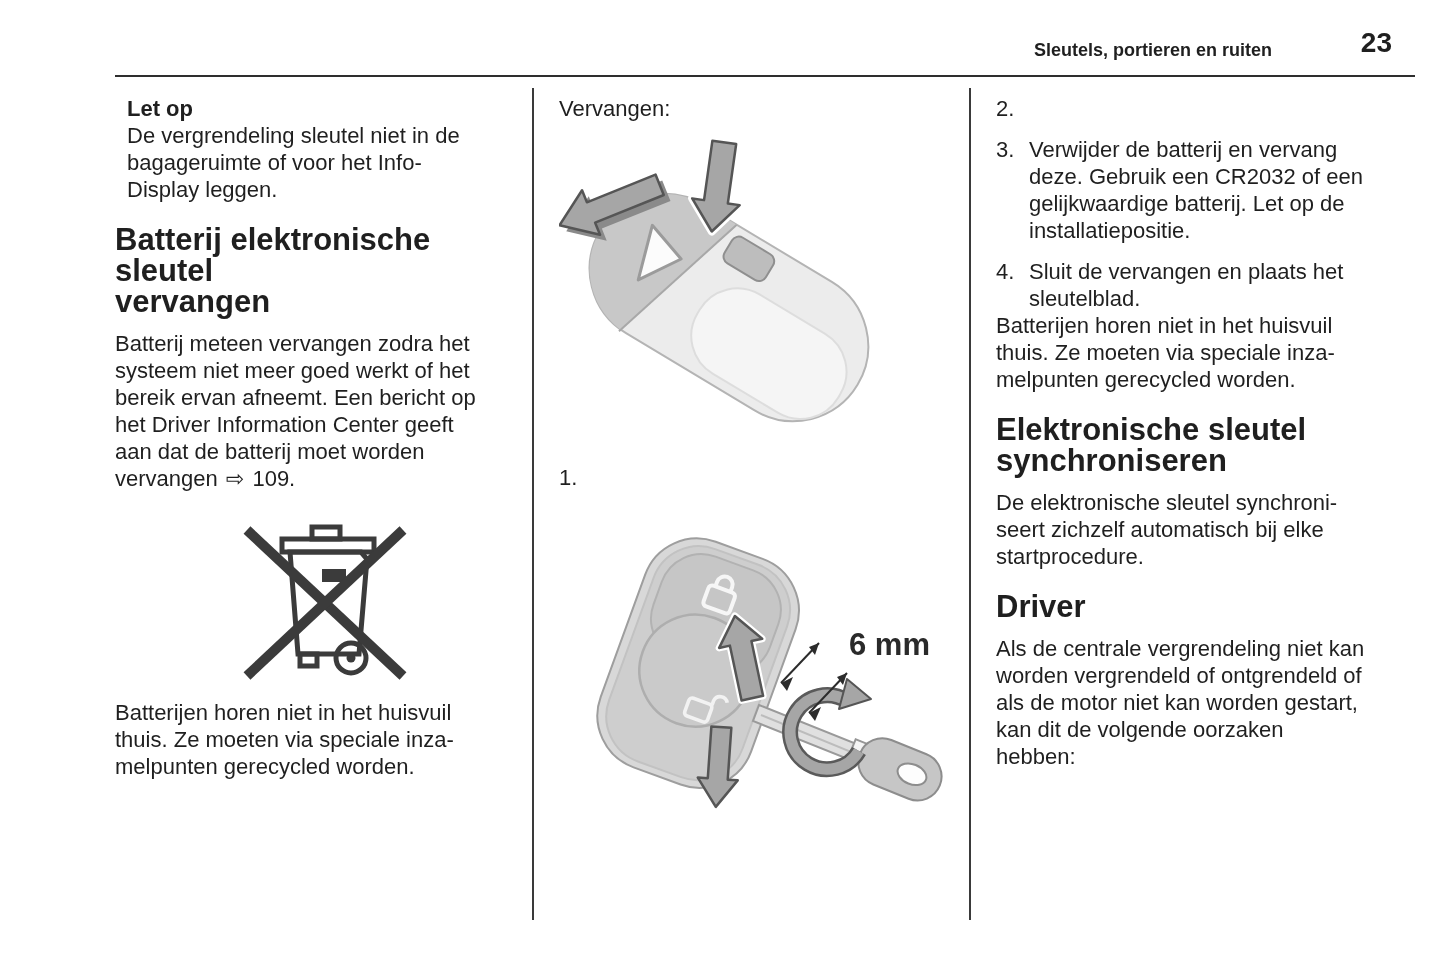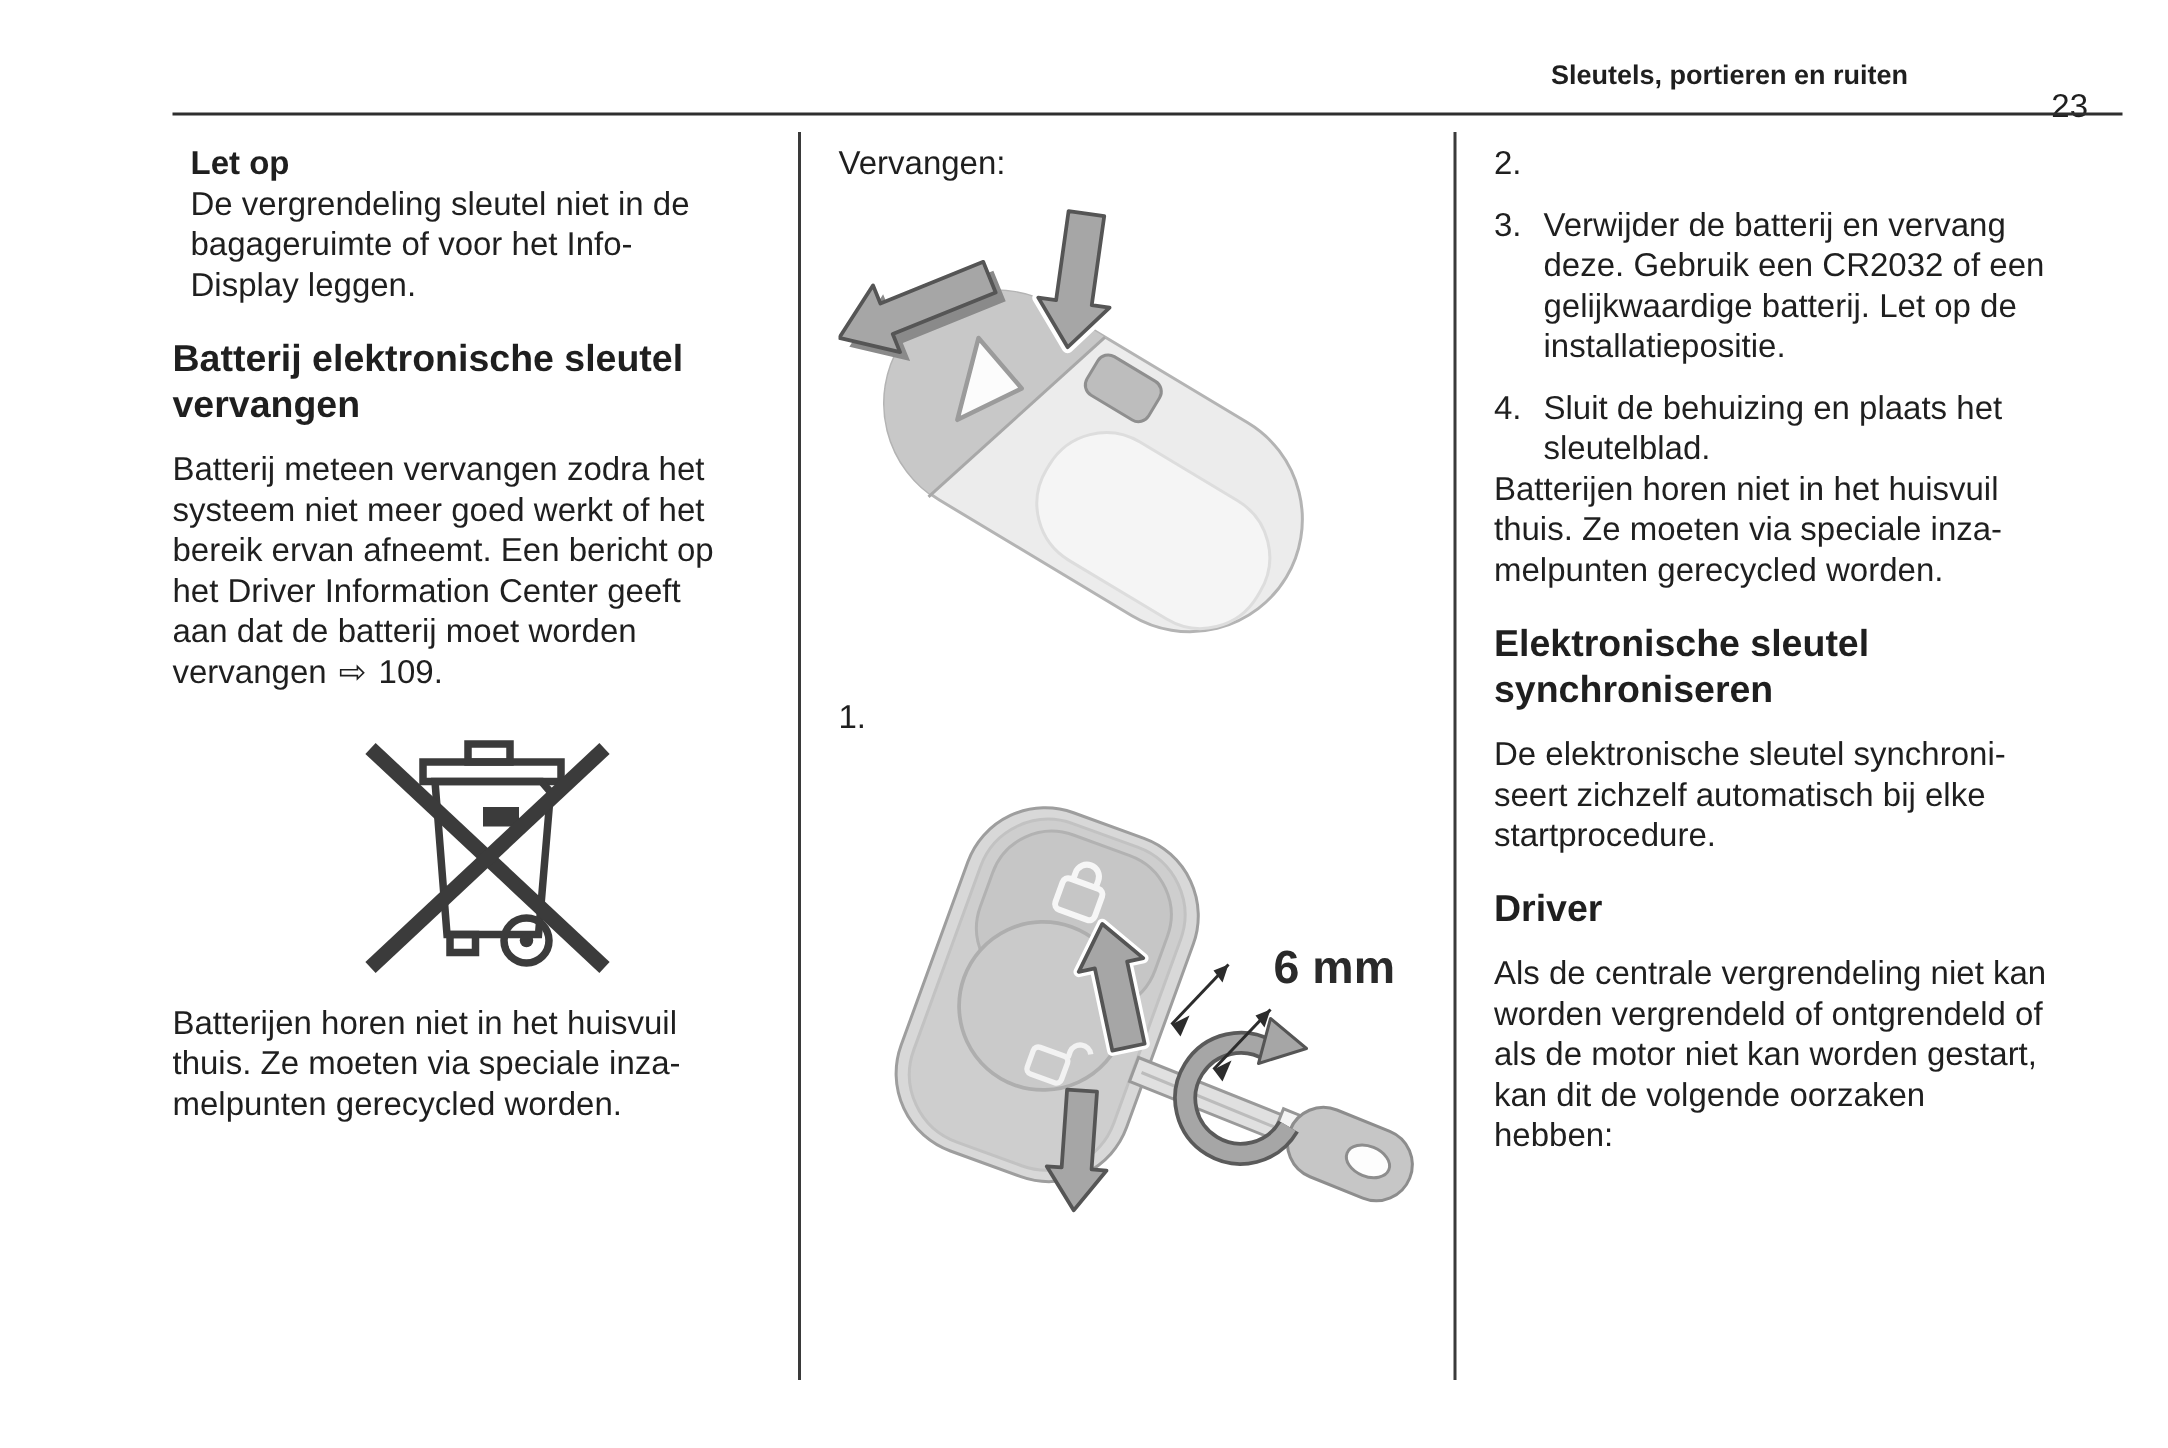--- a/index.html
+++ b/index.html
@@ -3,33 +3,33 @@
 <meta charset="utf-8">
 <style>
   html,body{margin:0;padding:0;background:#ffffff;}
   body{
     width:1445px;height:965px;position:relative;overflow:hidden;
     font-family:"Liberation Sans","DejaVu Sans",sans-serif;
     color:#1f1f1f;
   }
   .page{position:absolute;inset:0;}
   .header-title{position:absolute;top:40px;right:173px;font-size:18px;font-weight:bold;white-space:nowrap;}
-  .header-page{position:absolute;top:58px;right:53px;font-size:22px;font-weight:normal;}
+  .header-page{position:absolute;top:27px;right:53px;font-size:28px;font-weight:bold;}
   .header-rule{position:absolute;left:115px;right:30px;top:75px;height:2px;background:#2e2e2e;}
   .vdivider{position:absolute;top:88px;height:832px;width:2px;background:#3a3a3a;}
   #divider-left{left:532px;}
   #divider-right{left:969px;}
   .col{position:absolute;top:95px;font-size:22px;line-height:27px;}
   #col1{left:115px;width:402px;}
   #col2{left:559px;width:400px;}
   #col3{left:996px;width:422px;}
   .col p{margin:0;white-space:pre-line;}
   .notice{padding-left:12px;}
   .notice-title{font-weight:bold;}
-  h2{font-size:25px;line-height:31px;font-weight:bold;margin:21px 0 13px 0;white-space:pre-line;}
+  h2{font-size:31px;line-height:31px;font-weight:bold;margin:21px 0 13px 0;white-space:pre-line;}
   .gap-top{margin-top:15px;}
   .step{display:flex;margin-top:14px;}
   .step:first-child{margin-top:0;}
   .step-num{flex:none;width:33px;}
   .step-text{white-space:pre-line;}
   .weee{margin:15px 0 8px 125px;}
   .figure{margin-top:8px;}
   .figure svg{display:block;}
   #fig2{margin-top:18px;}
   .ref-arrow{padding:0 2px;}
@@ -174,21 +174,21 @@
     </div>
     <div class="step">
       <span class="step-num">3.</span>
       <span class="step-text">Verwijder de batterij en vervang
 deze. Gebruik een CR2032 of een
 gelijkwaardige batterij. Let op de
 installatiepositie.</span>
     </div>
     <div class="step">
       <span class="step-num">4.</span>
-      <span class="step-text">Sluit de behuizing en plaats het
+      <span class="step-text">Sluit de vervangen en plaats het
 sleutelblad.</span>
     </div>
 
     <p class="gap-top">Batterijen horen niet in het huisvuil
 thuis. Ze moeten via speciale inza-
 melpunten gerecycled worden.</p>
 
     <h2>Elektronische sleutel
 synchroniseren</h2>
     <p>De elektronische sleutel synchroni-

